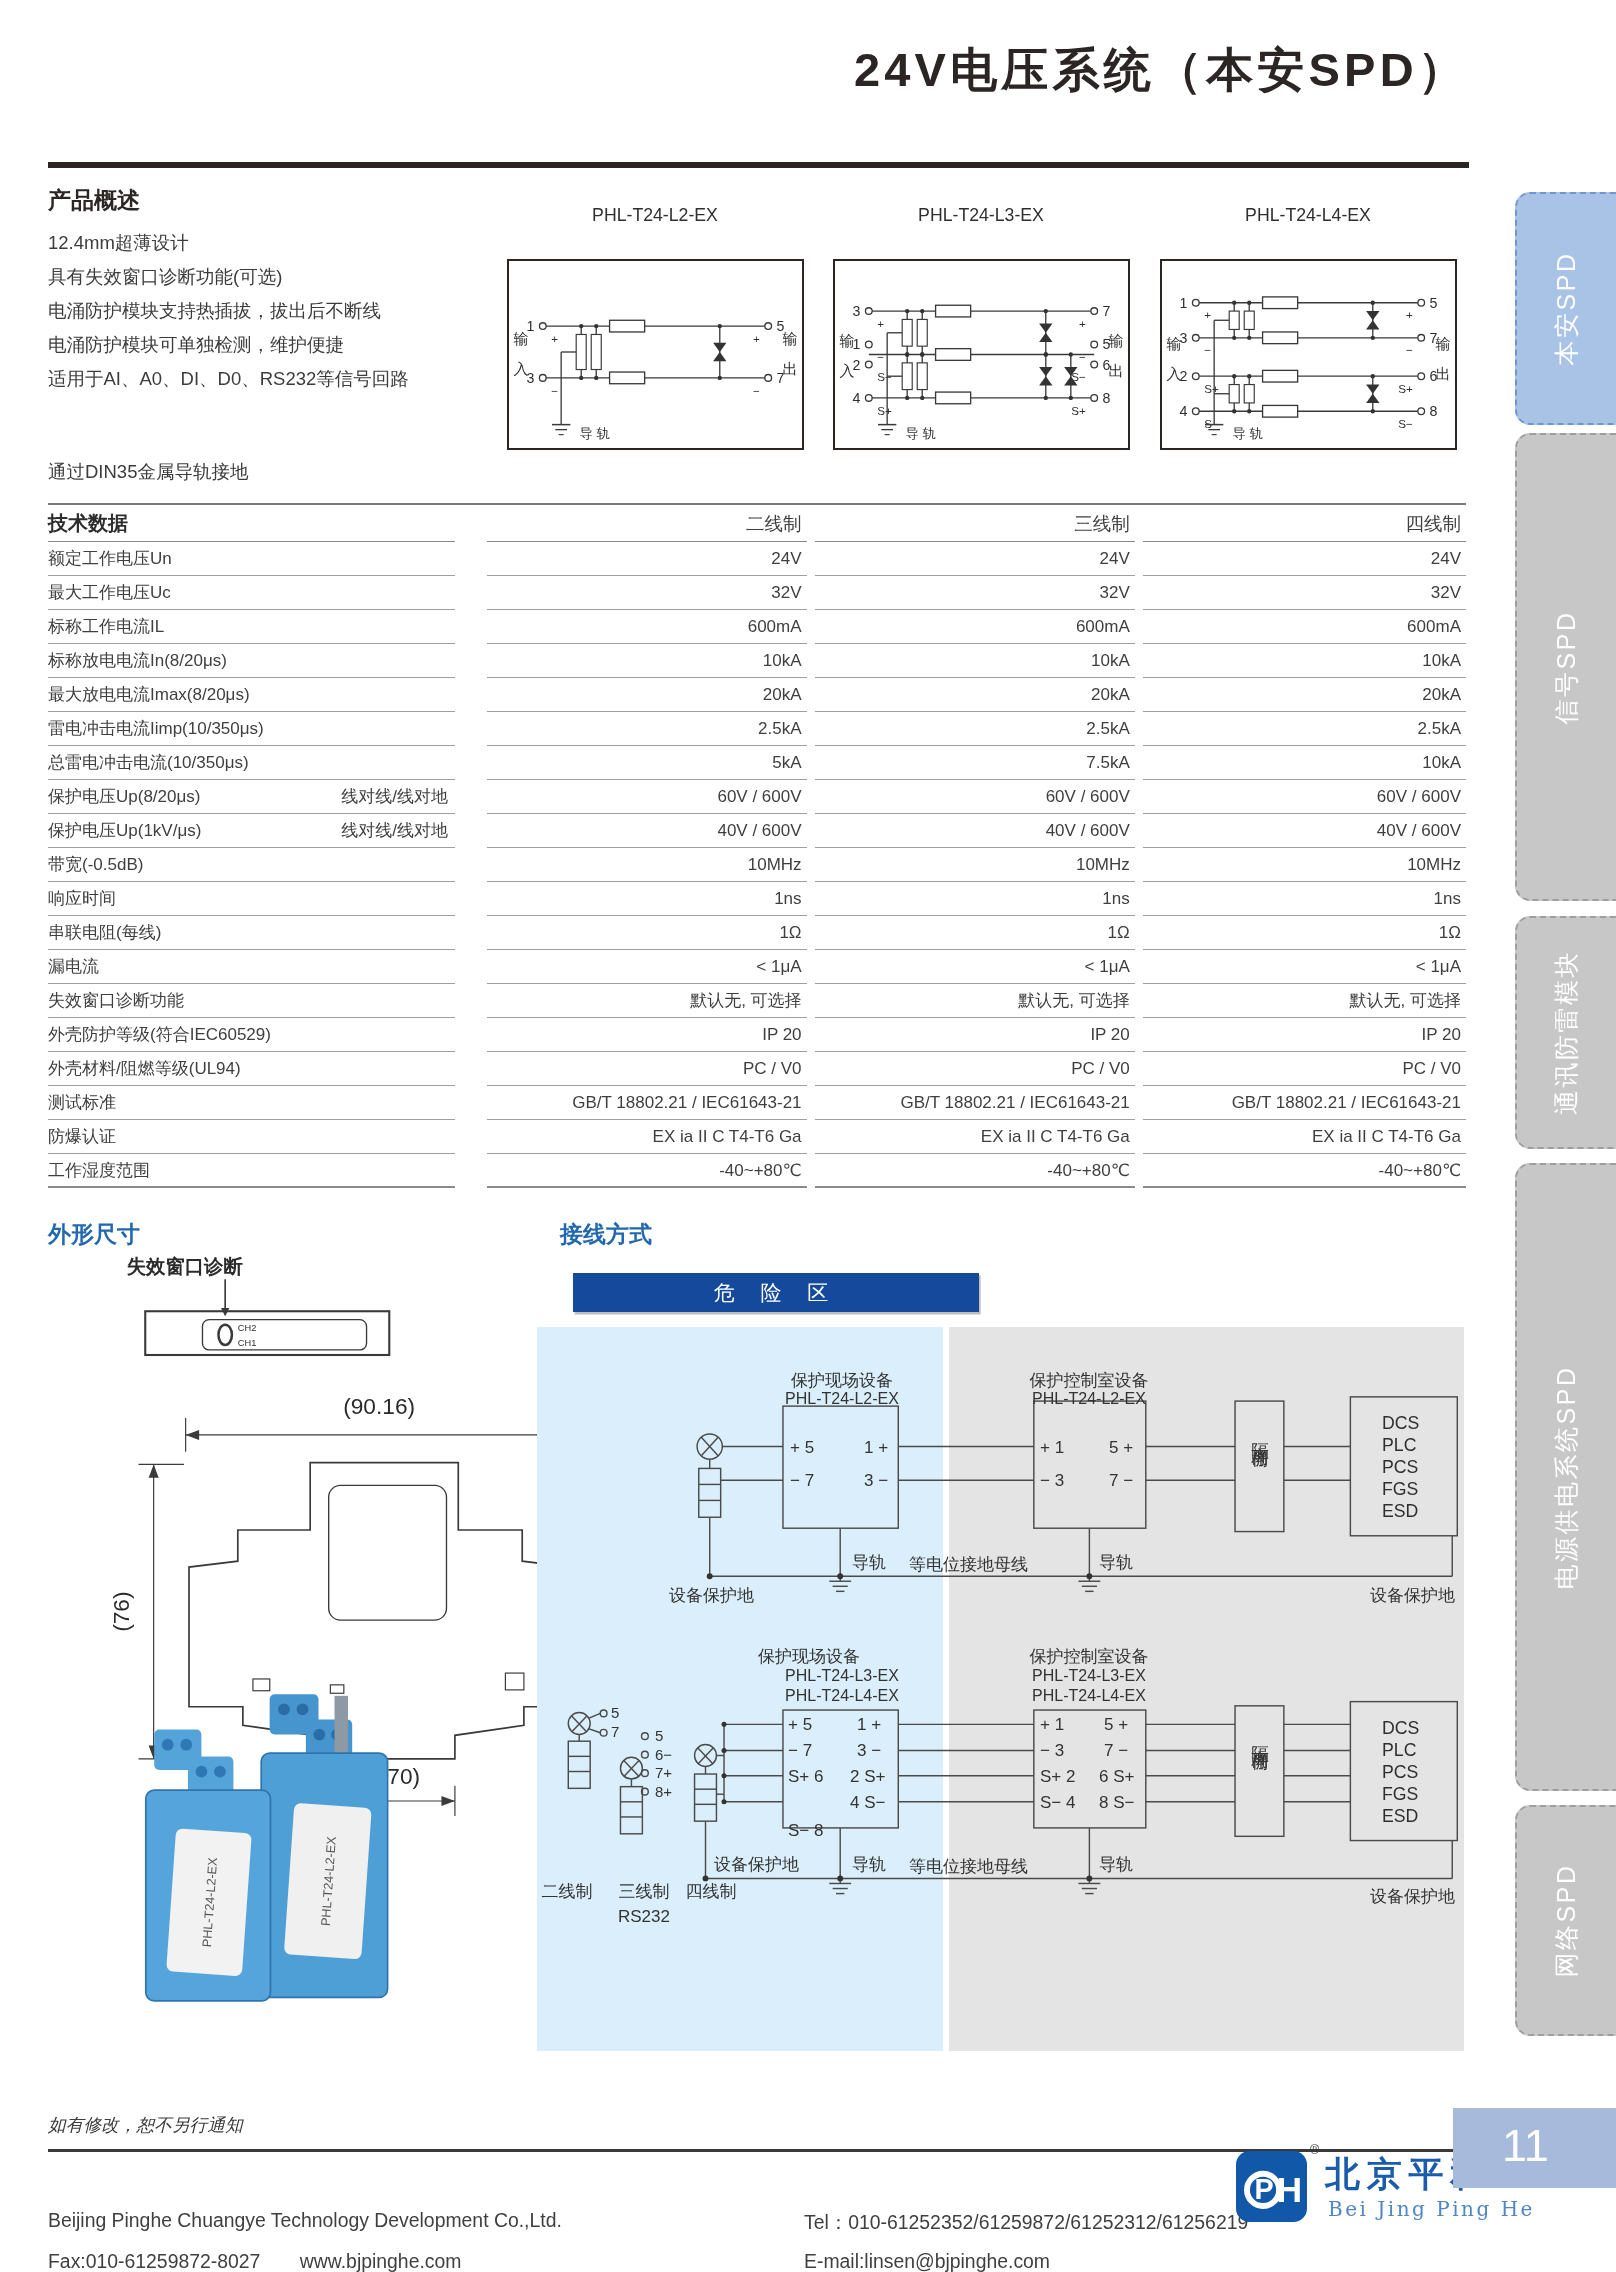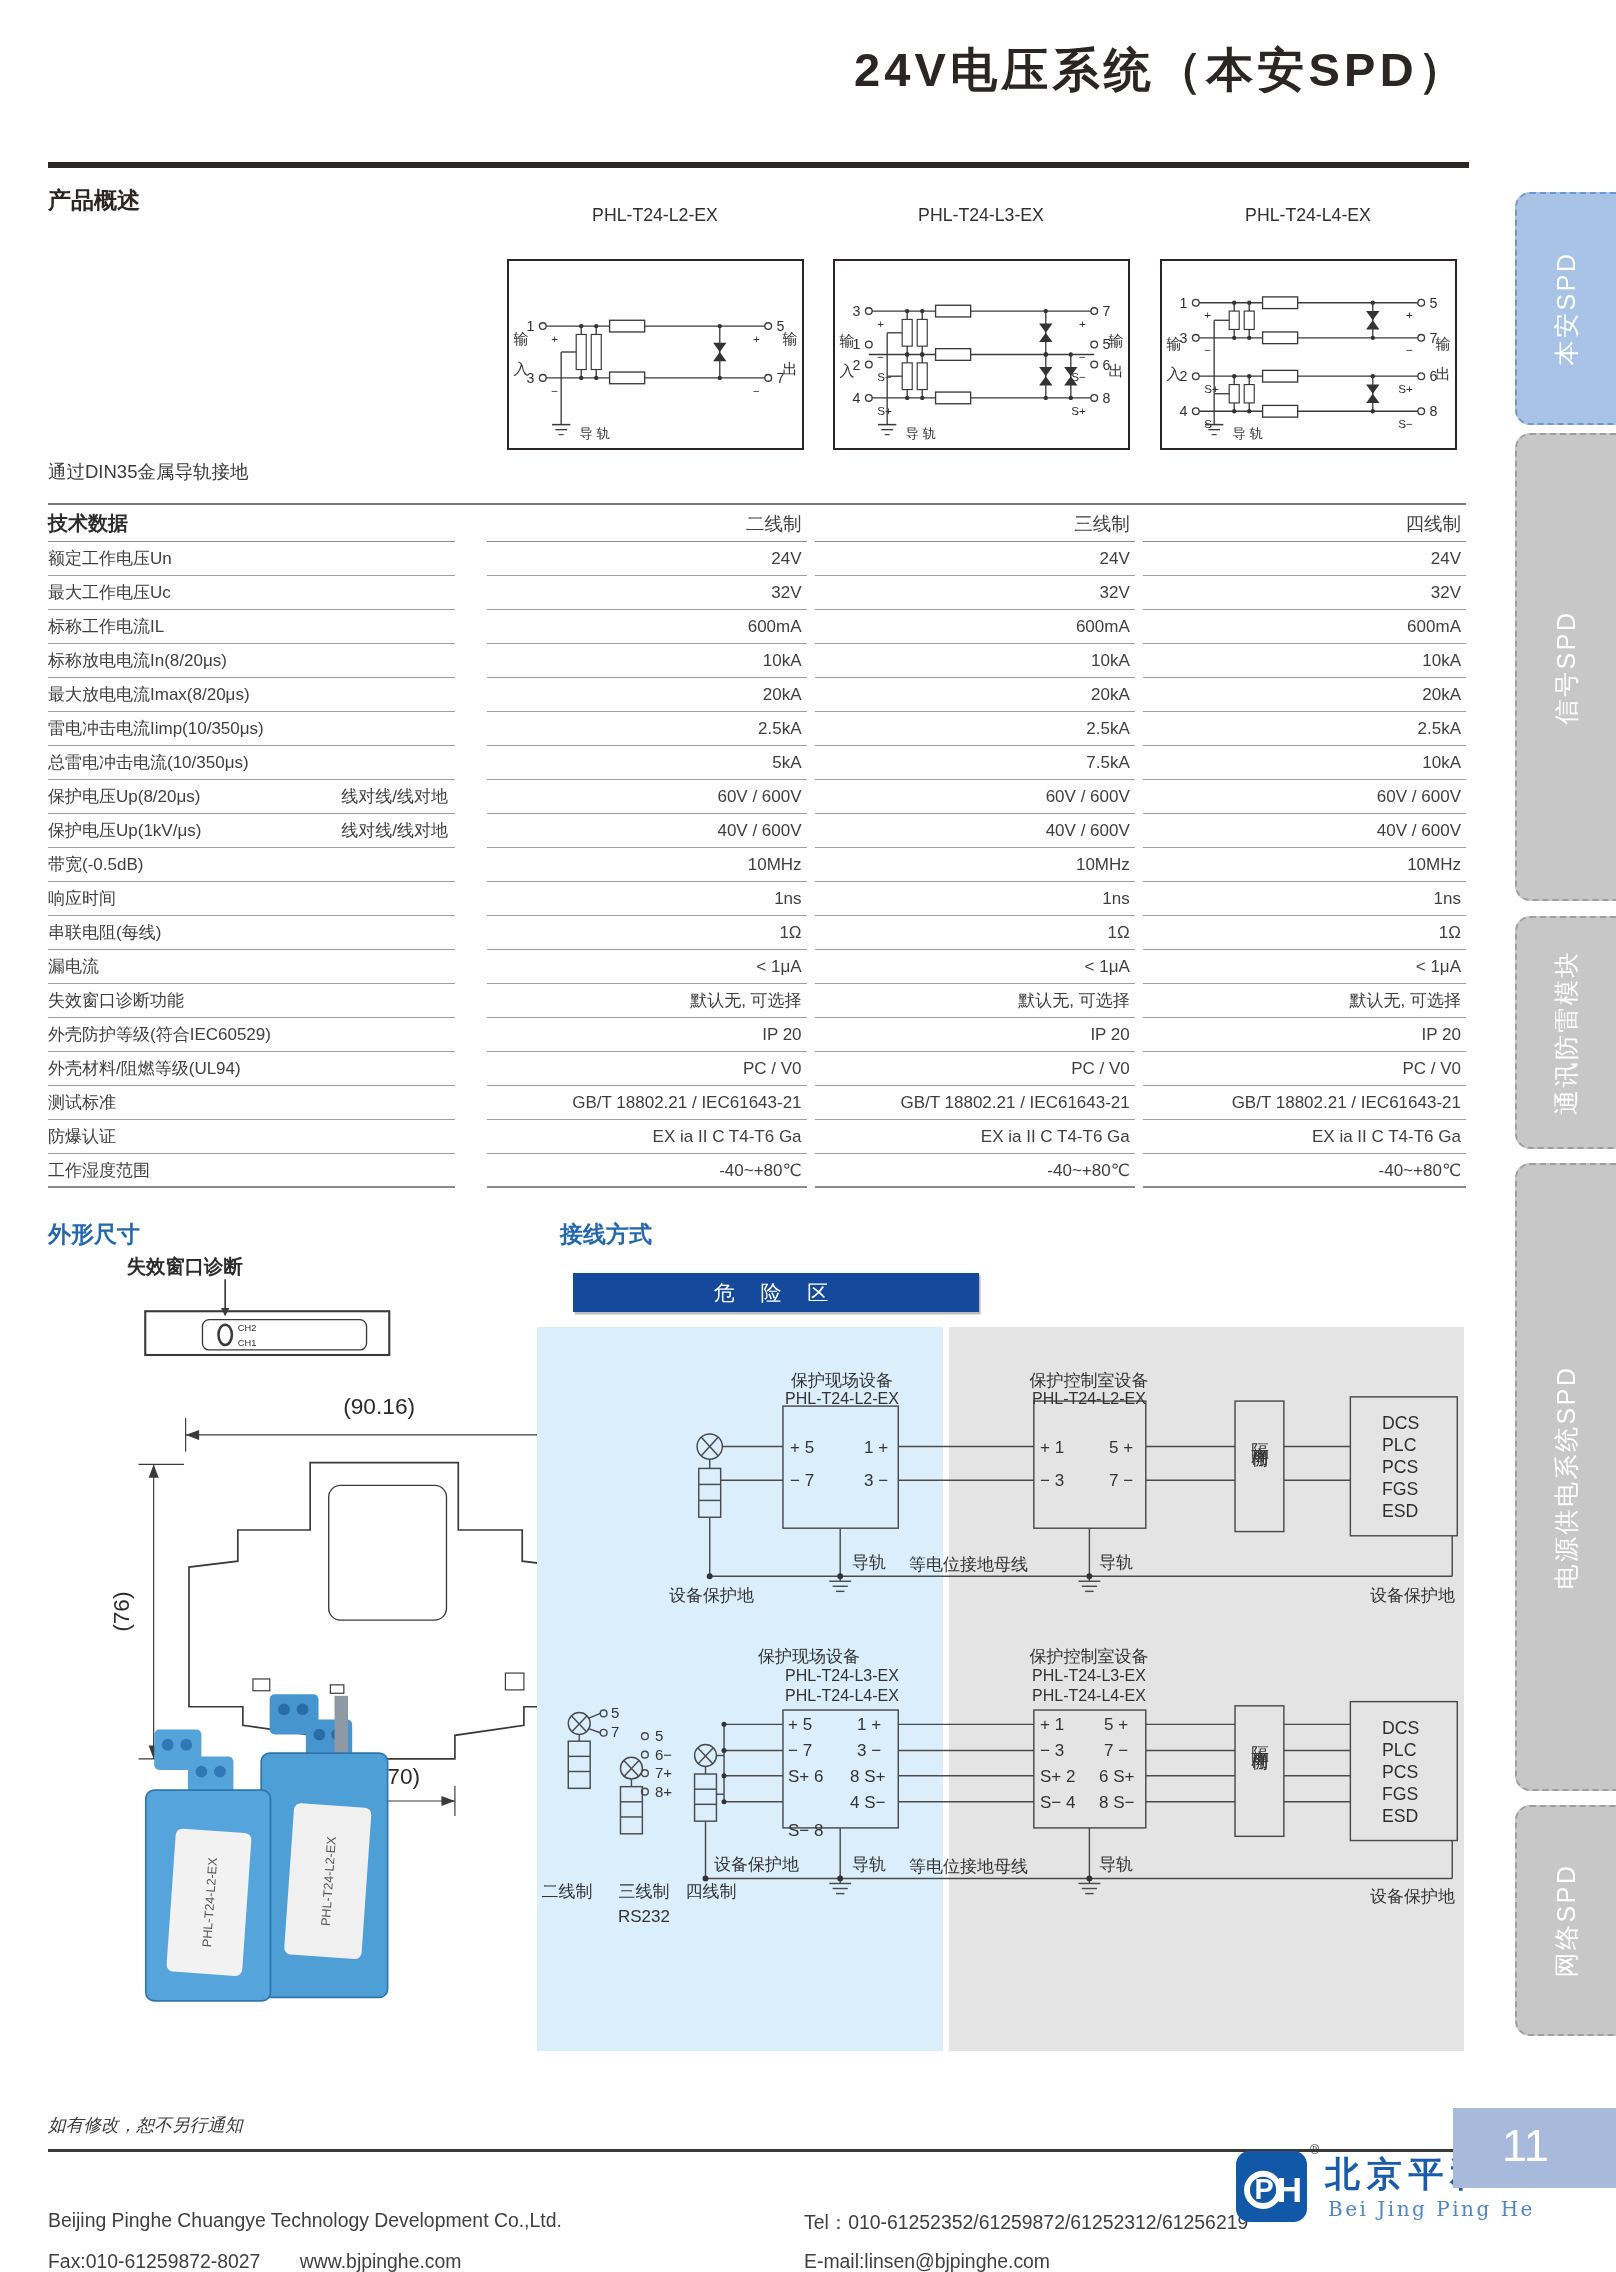--- a/index.html
+++ b/index.html
@@ -65,20 +65,27 @@
 </style>
 </head>
 <body>
 
 <div class="page">
 
   <div class="title">24V电压系统（本安SPD）</div>
   <div class="title-rule"></div>
 
   <div class="ov-head">产品概述</div>
+  <div id="overview-lines">
+      <div class="ov-line">12.4mm超薄设计</div>
+      <div class="ov-line">具有失效窗口诊断功能(可选)</div>
+      <div class="ov-line">电涌防护模块支持热插拔，拔出后不断线</div>
+      <div class="ov-line">电涌防护模块可单独检测，维护便捷</div>
+      <div class="ov-line">适用于AI、A0、DI、D0、RS232等信号回路</div>
+    </div>
   <div class="ov-note">通过DIN35金属导轨接地</div>
 
   <div class="cir-title" style="left:507px;">PHL-T24-L2-EX</div>
   <div class="cir-title" style="left:833px;">PHL-T24-L3-EX</div>
   <div class="cir-title" style="left:1160px;">PHL-T24-L4-EX</div>
   <div class="cir-box" style="left:507px;" id="circuit-0">
       <svg viewBox="0 0 350 224">
         <line x1="40" y1="78" x2="310" y2="78" stroke="#3a3a3a" stroke-width="1.6"></line>
         <rect x="120" y="71" width="42" height="14" fill="#fff" stroke="#3a3a3a" stroke-width="1.6"></rect>
         <line x1="40" y1="140" x2="310" y2="140" stroke="#3a3a3a" stroke-width="1.6"></line>
@@ -678,21 +685,21 @@
   <div class="wl c" style="left:758px;top:1687px;width:168px;font-size:16px;">PHL-T24-L4-EX</div>
   <div class="wl c" style="left:1005px;top:1645px;width:168px;">保护控制室设备</div>
   <div class="wl c" style="left:1005px;top:1667px;width:168px;font-size:16px;">PHL-T24-L3-EX</div>
   <div class="wl c" style="left:1005px;top:1687px;width:168px;font-size:16px;">PHL-T24-L4-EX</div>
   <div class="wl" style="left:788px;top:1715px;">+ 5</div>
   <div class="wl" style="left:788px;top:1741px;">− 7</div>
   <div class="wl" style="left:788px;top:1767px;">S+ 6</div>
   <div class="wl" style="left:788px;top:1793px;margin-top:28px;">S− 8</div>
   <div class="wl" style="left:857px;top:1715px;">1 +</div>
   <div class="wl" style="left:857px;top:1741px;">3 −</div>
-  <div class="wl" style="left:850px;top:1767px;">8 S+</div>
+  <div class="wl" style="left:850px;top:1767px;">2 S+</div>
   <div class="wl" style="left:850px;top:1793px;">4 S−</div>
   <div class="wl" style="left:1040px;top:1715px;">+ 1</div>
   <div class="wl" style="left:1040px;top:1741px;">− 3</div>
   <div class="wl" style="left:1040px;top:1767px;">S+ 2</div>
   <div class="wl" style="left:1040px;top:1793px;">S− 4</div>
   <div class="wl" style="left:1104px;top:1715px;">5 +</div>
   <div class="wl" style="left:1104px;top:1741px;">7 −</div>
   <div class="wl" style="left:1099px;top:1767px;">6 S+</div>
   <div class="wl" style="left:1099px;top:1793px;">8 S−</div>
   <div class="wl vtext" style="left:1248px;top:1732px;font-size:17.7px;">隔离栅</div>

